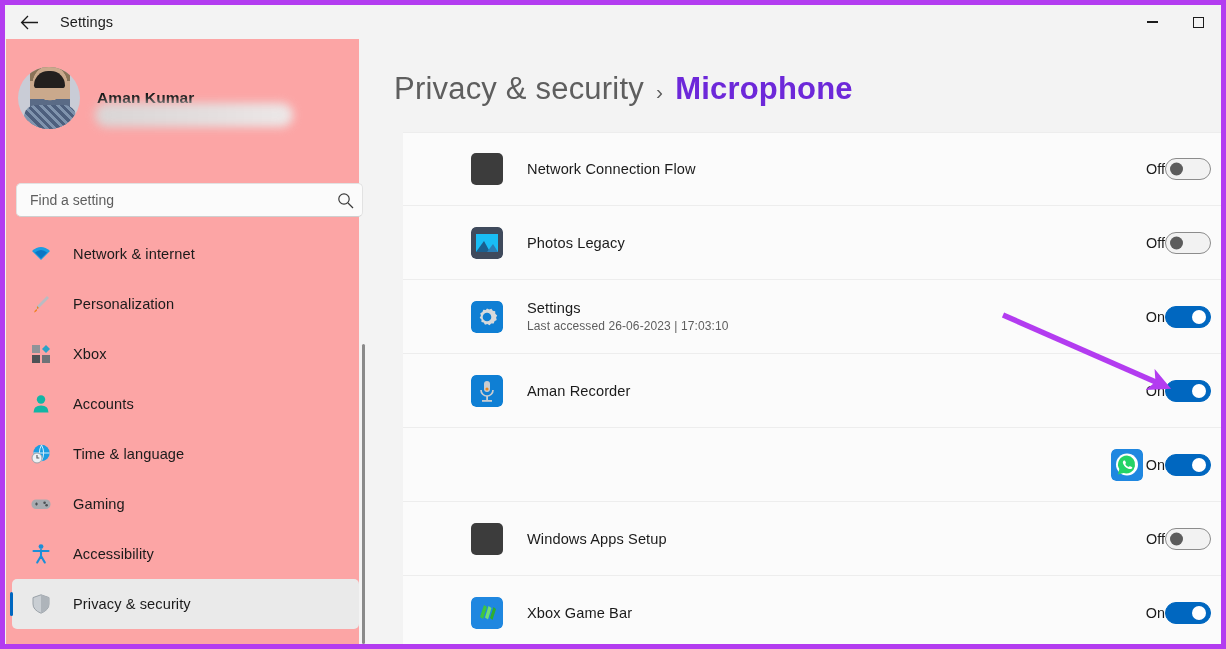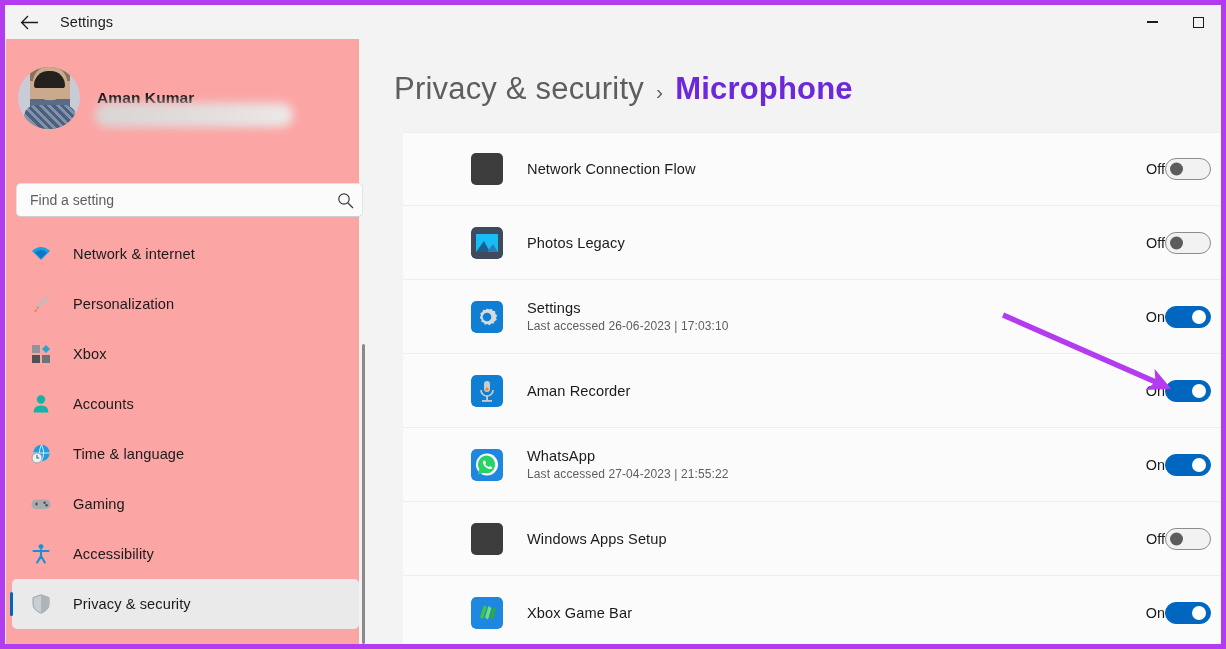--- a/index.html
+++ b/index.html
@@ -412,24 +412,20 @@
 
       <div class="approw">
         <span class="app-icon">
           <svg width="32" height="32" viewBox="0 0 32 32">
             <rect x="0" y="0" width="32" height="32" rx="5" fill="#1f87e0"></rect>
             <circle cx="16" cy="15.5" r="11" fill="#ffffff"></circle>
             <path d="M16 6.5 a9 9 0 0 0 -7.7 13.6 L7 25.5 l5.6-1.4 A9 9 0 1 0 16 6.5 Z" fill="#25d366"></path>
             <path d="M12.6 11.8 c.3-.6 1.3-.5 1.5 0 l.8 1.7c.2.4 0 .7-.3 1-.4.4-.3.7 0 1.2.6 1 1.5 1.7 2.5 2.1.5.2.8.2 1.1-.2.3-.4.6-.5 1-.3l1.7.8c.5.3.6 1.2 0 1.5-1.3.8-2.7.6-4.1-.1-2-1-3.6-2.6-4.5-4.6-.6-1.2-.7-2.3.3-3.1z" fill="#ffffff"></path>
           </svg>
         </span>
-        <span class="app-text">
-          <span class="app-name" style="display:block">WhatsApp</span>
-          <span class="app-sub" style="display:block">Last accessed 27-04-2023  |  21:55:22</span>
-        </span>
         <span class="toggle-wrap">
           <span class="toggle-label">On</span>
           <span class="toggle on">
               <span class="knob"></span>
             </span>
         </span>
       </div>
 
       <div class="approw">
         <span class="app-icon tile tile-dark"></span>

